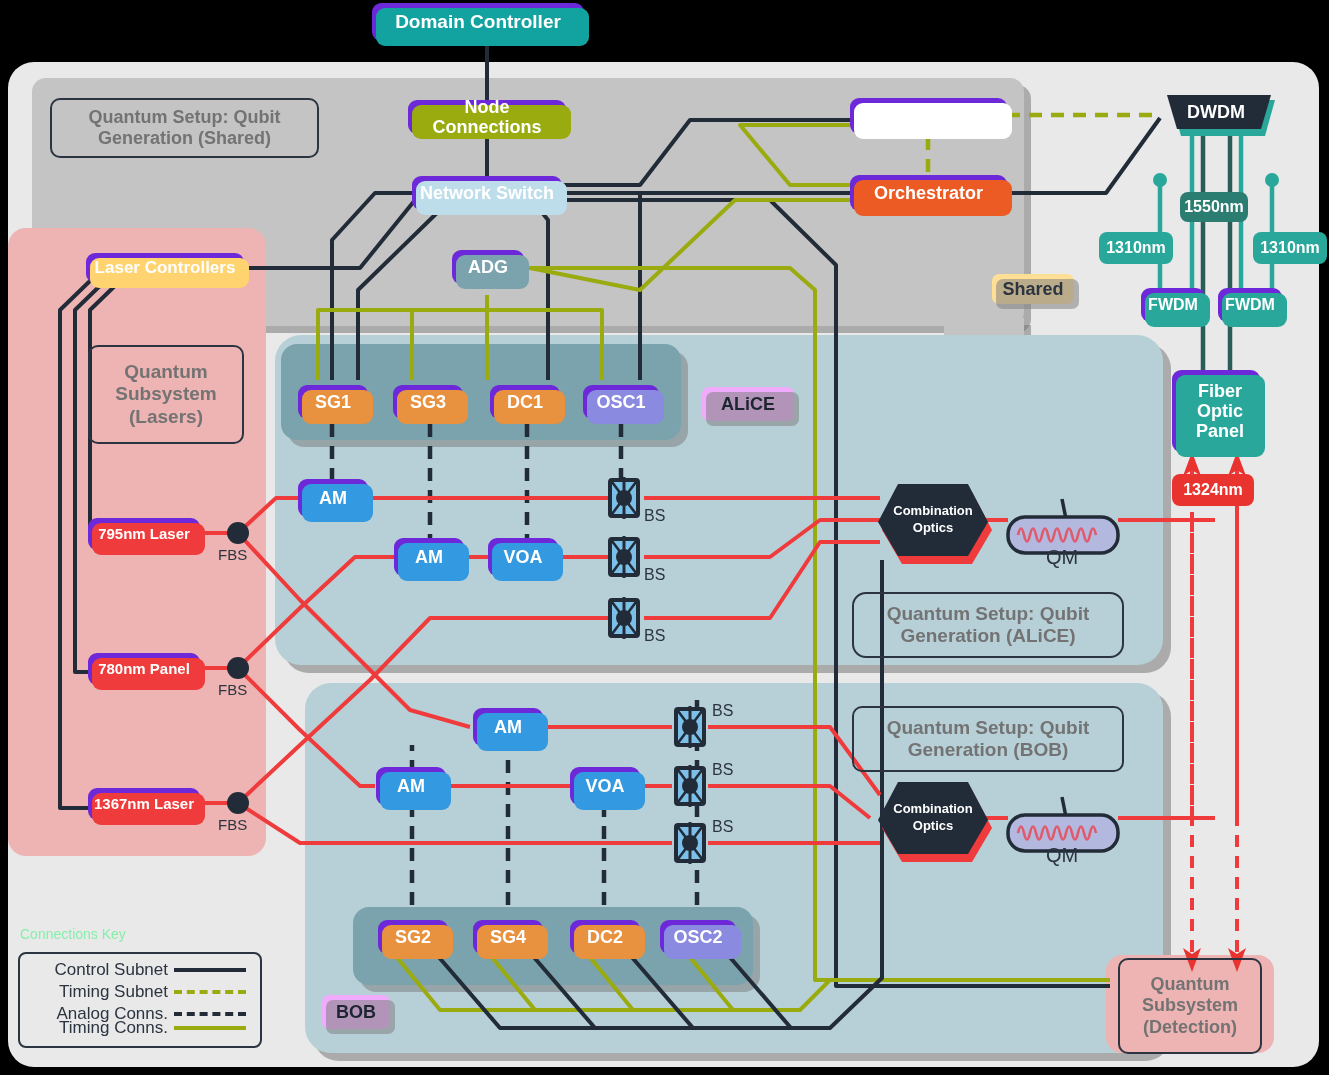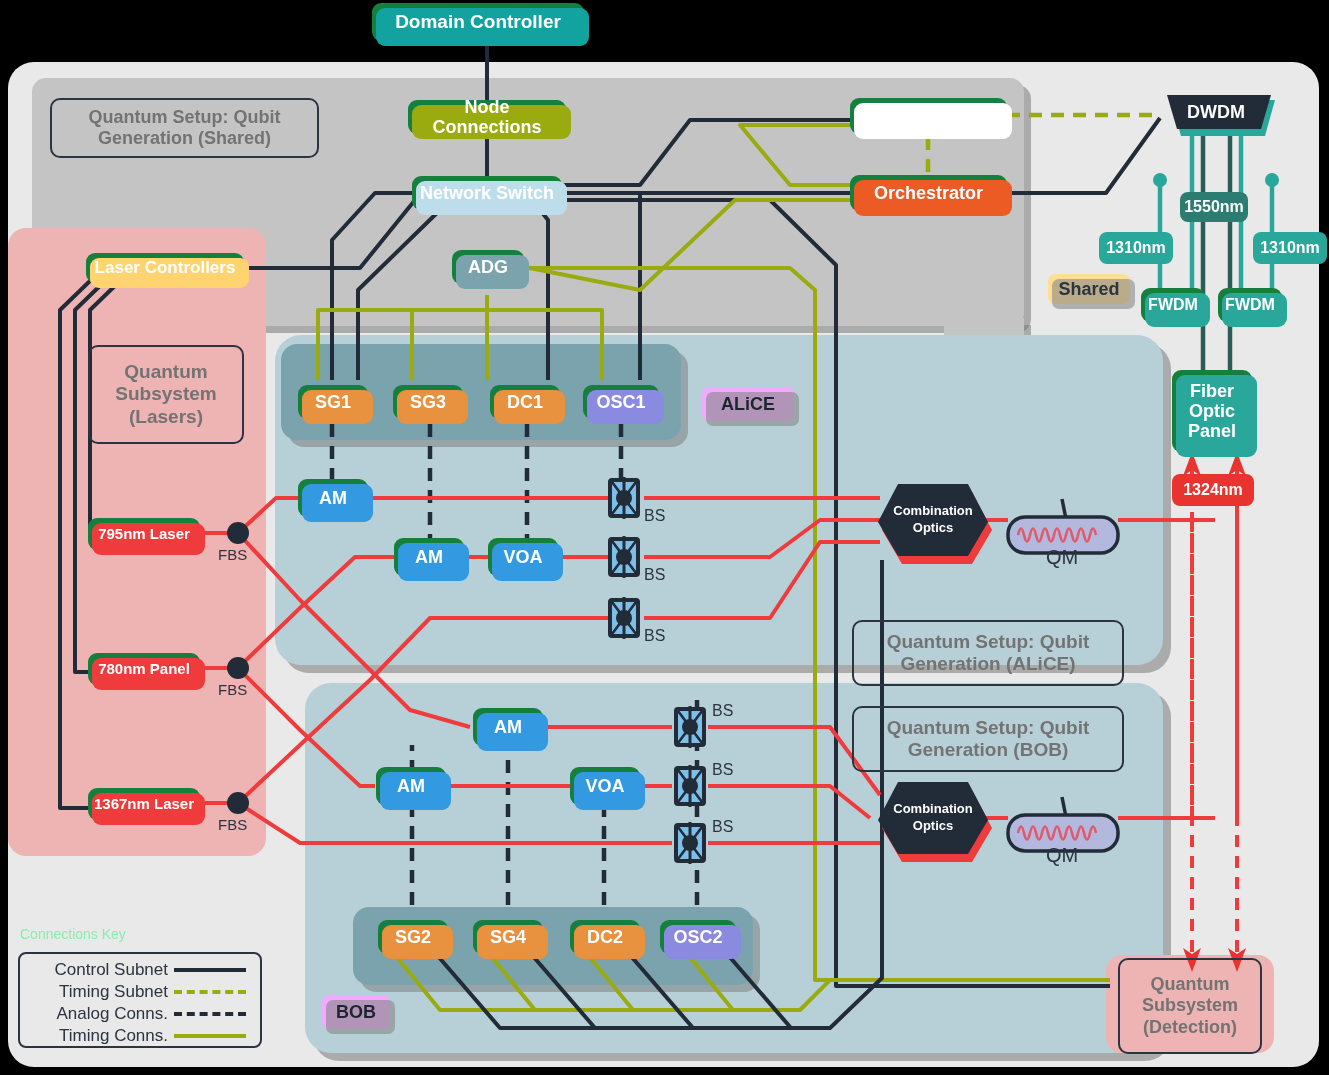--- a/index.html
+++ b/index.html
@@ -22,21 +22,21 @@
       box-shadow:7px 7px 0 rgba(120,120,120,.5);}
   .instr-b{left:353px;top:907px;width:400px;height:78px;background:#7ba3ad;border-radius:16px;
       box-shadow:7px 7px 0 rgba(120,120,120,.5);}
   .detect-region{left:1106px;top:955px;width:168px;height:98px;background:#eeb3b3;border-radius:16px;}
 
   
   .plate{position:absolute;border:2.5px solid #2b3440;border-radius:10px;display:flex;align-items:center;
       justify-content:center;text-align:center;color:#737373;font-weight:700;line-height:1.18;}
 
   
-  .node{position:absolute;background:#15803d;color:#fff;border-radius:9px;display:flex;align-items:center;
+  .node{position:absolute;background:#6d28d9;color:#fff;border-radius:9px;display:flex;align-items:center;
       justify-content:center;text-align:center;font-weight:700;line-height:1.12;z-index:40;}
   .node::after{content:"";position:absolute;left:4px;right:-5px;top:5px;bottom:-5px;border-radius:9px;z-index:-1;}
   .ac-teal::after{background:#12a3a0;}
   .ac-olive::after{background:#9aab10;}
   .ac-ltblue::after{background:#bdddea;}
   .ac-orange::after{background:#ec5b24;}
   .ac-yellow::after{background:#ffd470;}
   .ac-slate::after{background:#7ba3ad;}
   .ac-white::after{background:#ffffff;}
   .ac-orange2::after{background:#e8913f;}
@@ -212,47 +212,47 @@
     <path class="teal" d="M1160 182 L1160 300"></path>
     <path class="teal" d="M1272 182 L1272 300"></path>
     <circle cx="1160" cy="180" r="7" fill="#2aa79b"></circle>
     <circle cx="1272" cy="180" r="7" fill="#2aa79b"></circle>
     <path class="teal" d="M1160 320 L1160 300"></path>
     <path class="teal" d="M1272 320 L1272 300"></path>
   </svg>
 
   <div class="plate" style="left:50px;top:98px;width:265px;height:56px;font-size:18px;">Quantum Setup: Qubit Generation (Shared)</div>
   <div class="plate" style="left:88px;top:345px;width:152px;height:95px;font-size:19px;">Quantum Subsystem (Lasers)</div>
-  <div class="plate" style="left:852px;top:620px;width:268px;height:62px;font-size:19px;">Quantum Setup: Qubit Generation (ALiCE)</div>
+  <div class="plate" style="left:852px;top:592px;width:268px;height:62px;font-size:19px;border-radius:14px;">Quantum Setup: Qubit Generation (ALiCE)</div>
   <div class="plate" style="left:852px;top:706px;width:268px;height:62px;font-size:19px;">Quantum Setup: Qubit Generation (BOB)</div>
   <div class="plate" style="left:1118px;top:958px;width:140px;height:92px;font-size:18px;background:transparent;">Quantum Subsystem (Detection)</div>
 
   <div class="tag tag-blue" style="left:702px;top:387px;width:92px;height:34px;font-size:18px;">ALiCE</div>
   <div class="tag tag-blue" style="left:322px;top:995px;width:68px;height:34px;font-size:18px;">BOB</div>
-  <div class="tag tag-yellow" style="left:1048px;top:274px;width:82px;height:30px;font-size:18px;">Shared</div>
+  <div class="tag tag-yellow" style="left:992px;top:274px;width:82px;height:30px;font-size:18px;">Shared</div>
 
   <div class="node ac-teal" style="left:372px;top:3px;width:212px;height:38px;font-size:19px;">Domain Controller</div>
   <div class="node ac-olive" style="left:408px;top:100px;width:158px;height:34px;font-size:18px;">Node Connections</div>
   <div class="node ac-ltblue" style="left:412px;top:176px;width:150px;height:34px;font-size:18px;">Network Switch</div>
   <div class="node ac-slate" style="left:452px;top:250px;width:72px;height:34px;font-size:18px;">ADG</div>
   <div class="node ac-white" style="left:850px;top:98px;width:157px;height:36px;font-size:18px;">WR-Switch</div>
   <div class="node ac-orange" style="left:850px;top:175px;width:157px;height:36px;font-size:18px;">Orchestrator</div>
 
   <div style="position:absolute;left:1163px;top:95px;width:106px;height:34px;z-index:44;">
     <svg width="118" height="46" style="position:absolute;left:0;top:0;">
       <path d="M8 5 L112 5 L102 41 L18 41 Z" fill="#2aa79b"></path>
       <path d="M4 0 L108 0 L98 34 L14 34 Z" fill="#222b38"></path>
     </svg>
     <div style="position:absolute;left:0;top:0;width:106px;height:34px;display:flex;align-items:center;
                 justify-content:center;color:#fff;font-weight:700;font-size:18px;">DWDM</div>
   </div>
 
   <div class="node ac-tealdk" style="left:1141px;top:288px;width:64px;height:34px;font-size:16px;">FWDM</div>
   <div class="node ac-tealdk" style="left:1218px;top:288px;width:64px;height:34px;font-size:16px;">FWDM</div>
-  <div class="node ac-tealdk" style="left:1172px;top:370px;width:80px;height:82px;font-size:18px;flex-direction:column;">Fiber Optic Panel</div>
+  <div class="node ac-tealdk" style="left:1172px;top:370px;width:80px;height:82px;font-size:18px;flex-direction:column;padding-left:8px;">Fiber Optic Panel</div>
 
   <div class="node ac-yellow" style="left:86px;top:253px;width:158px;height:30px;font-size:17px;">Laser Controllers</div>
 
   <div class="wltag wl-tealdk" style="left:1180px;top:192px;width:68px;height:30px;font-size:16px;">1550nm</div>
   <div class="wltag wl-teal" style="left:1099px;top:232px;width:74px;height:32px;font-size:16px;">1310nm</div>
   <div class="wltag wl-teal" style="left:1253px;top:232px;width:74px;height:32px;font-size:16px;">1310nm</div>
   <div class="wltag wl-red" style="left:1172px;top:474px;width:82px;height:32px;font-size:16px;">1324nm</div>
 
   <div class="node ac-red" style="left:88px;top:518px;width:112px;height:32px;font-size:15px;">795nm Laser</div>
   <div class="node ac-red" style="left:88px;top:653px;width:112px;height:32px;font-size:15px;">780nm Panel</div>
@@ -387,19 +387,19 @@
       <i class="swatch" style="border-top-color:#222b38;border-top-style:solid;"></i>
     </div>
     <div class="lrow" style="top:56px;">
       <span>Timing Subnet</span>
       <i class="swatch" style="border-top-color:#9aab10;border-top-style:dashed;"></i>
     </div>
     <div class="lrow" style="top:78px;">
       <span>Analog Conns.</span>
       <i class="swatch" style="border-top-color:#222b38;border-top-style:dashed;"></i>
     </div>
-    <div class="lrow" style="top:100px;">
+    <div class="lrow" style="top:92px;">
       <span>Timing Conns.</span>
       <i class="swatch" style="border-top-color:#9aab10;border-top-style:solid;"></i>
     </div>
   </div>
 
 </div>
 
 </body></html>

